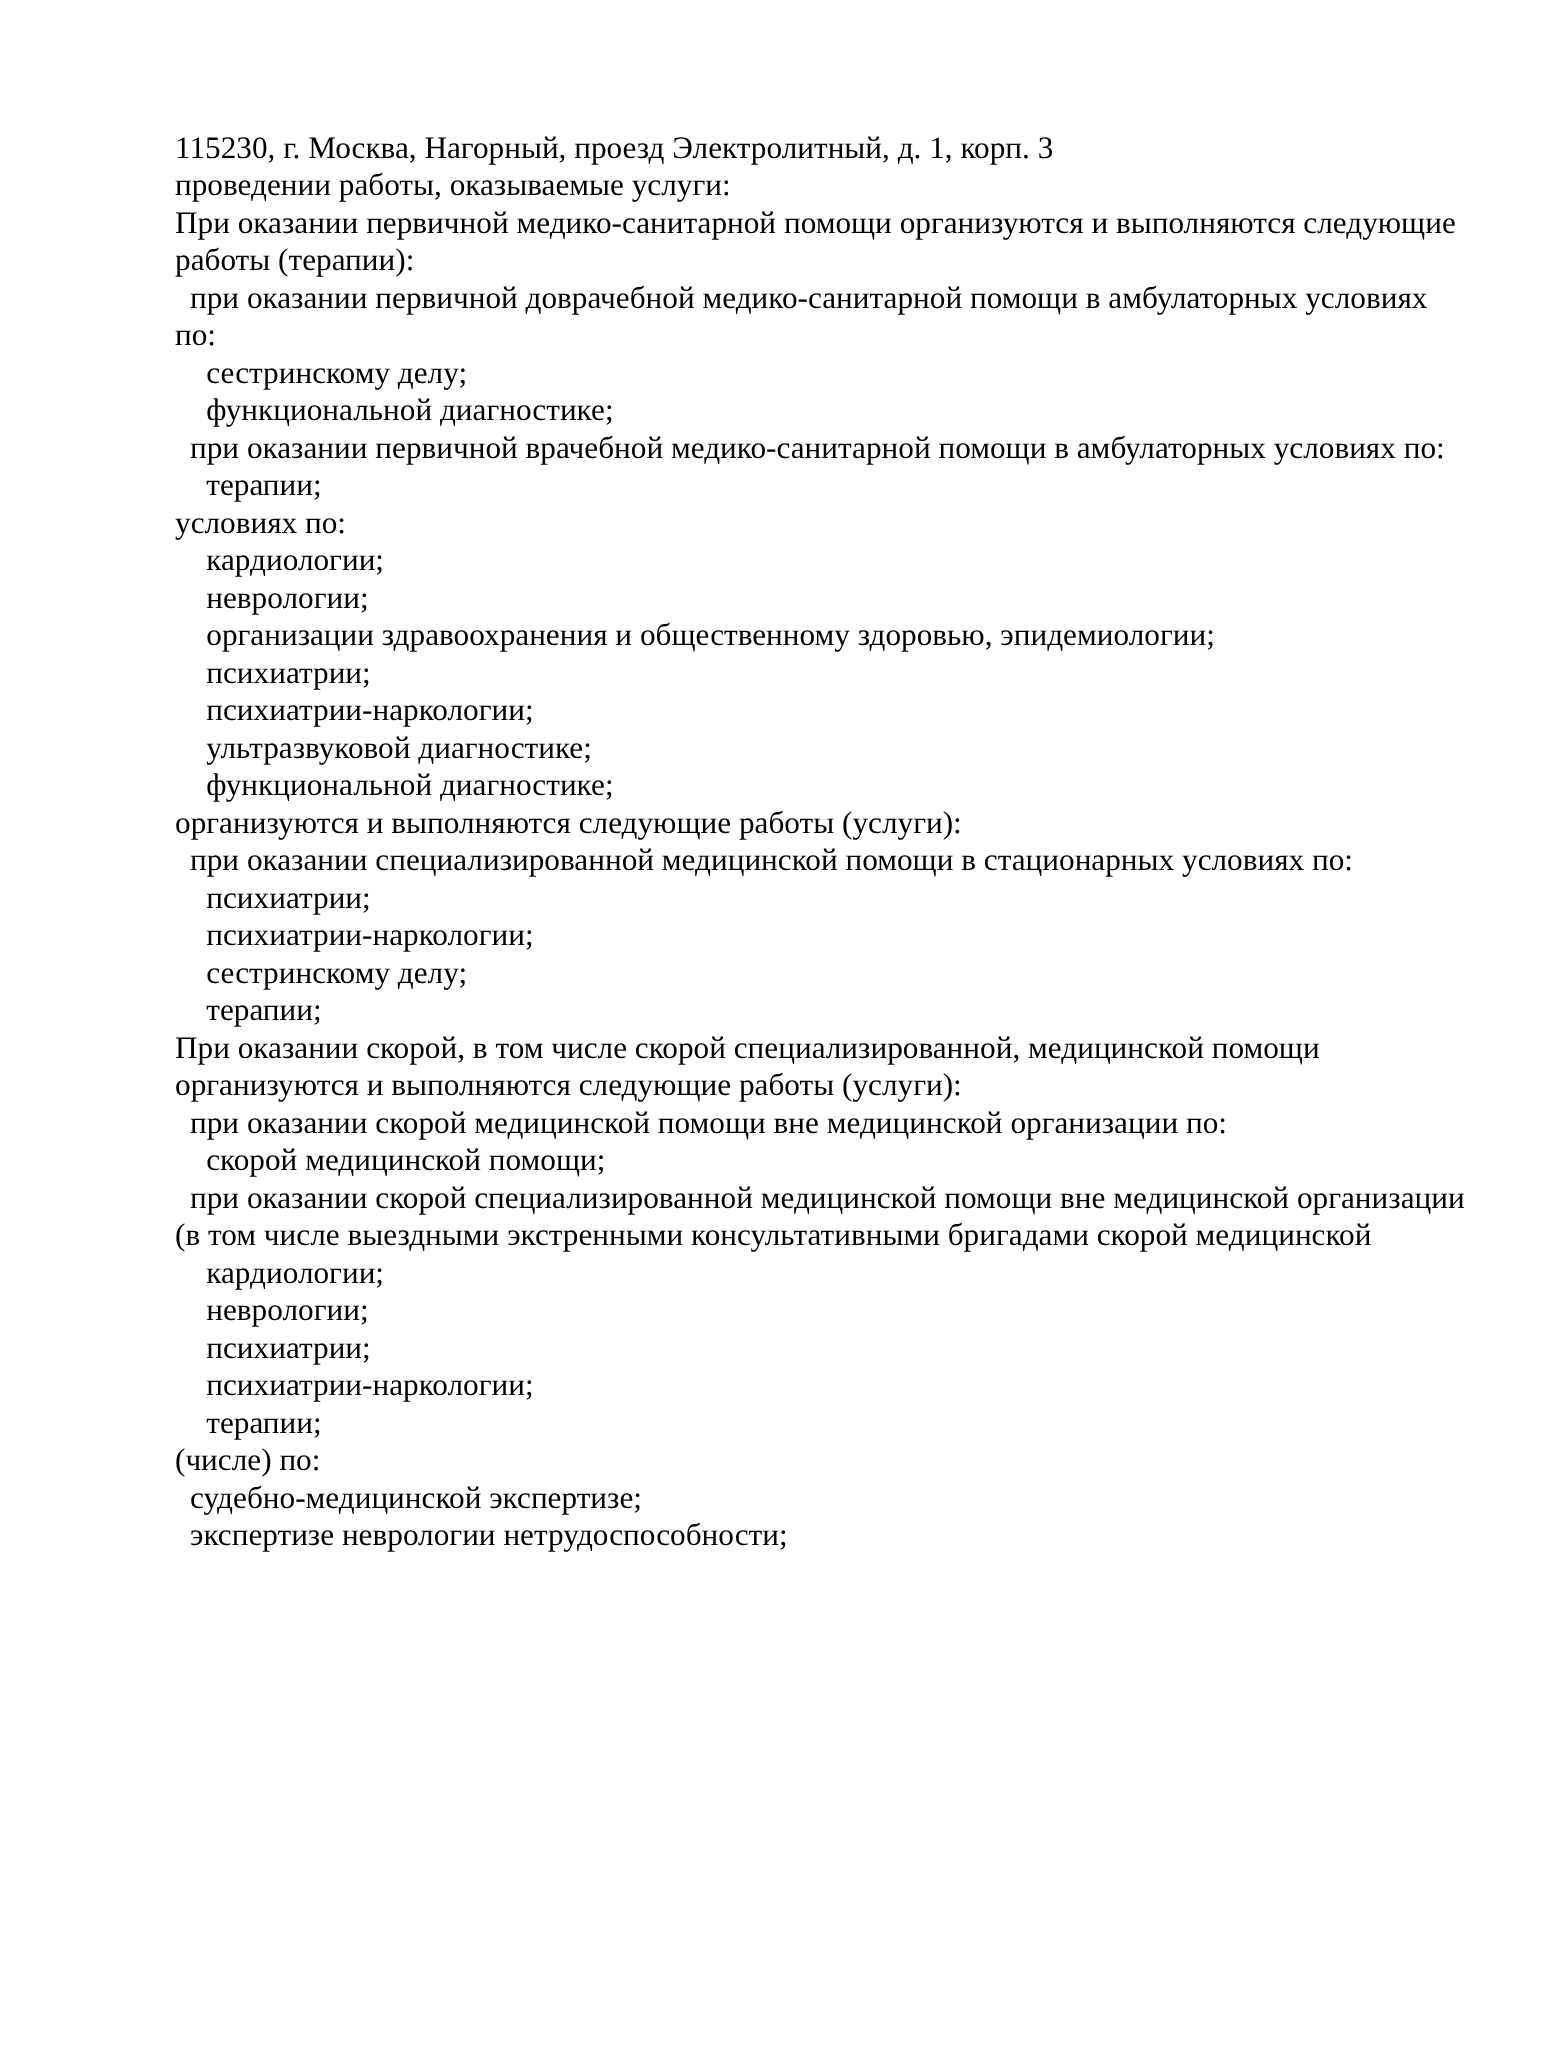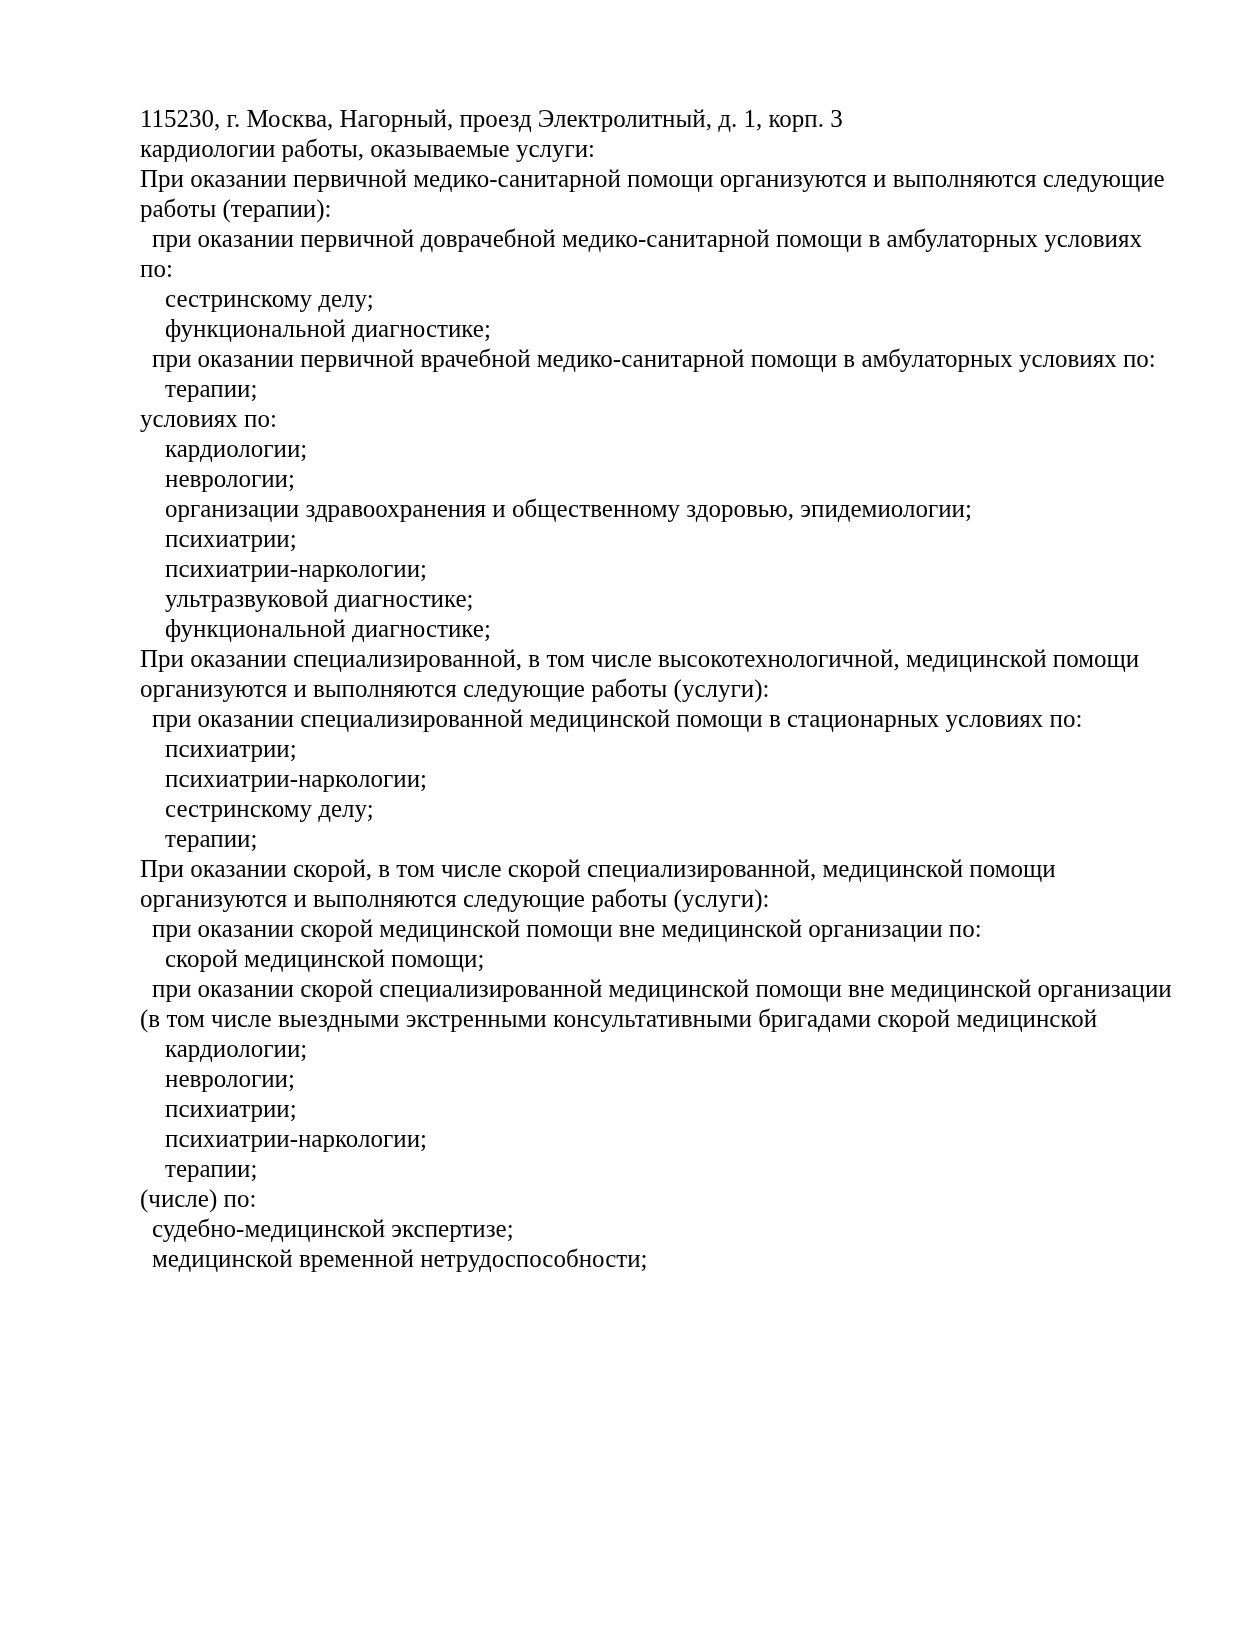--- a/index.html
+++ b/index.html
@@ -28,52 +28,51 @@
   .indent-0 { padding-left: 0; }
   .indent-1 { padding-left: 12px; }
   .indent-2 { padding-left: 25px; }
 </style>
 </head>
 <body>
 
 <div class="page">
   <div>
       <div class="line indent-0">115230, г. Москва, Нагорный, проезд Электролитный, д. 1, корп. 3</div>
-      <div class="line indent-0">кардиологии работы, оказываемые услуги:</div>
+      <div class="line indent-0">проведении работы, оказываемые услуги:</div>
       <div class="line indent-0">При оказании первичной медико-санитарной помощи организуются и выполняются следующие</div>
       <div class="line indent-0">работы (терапии):</div>
       <div class="line indent-1">при оказании первичной доврачебной медико-санитарной помощи в амбулаторных условиях</div>
       <div class="line indent-0">по:</div>
       <div class="line indent-2">сестринскому делу;</div>
       <div class="line indent-2">функциональной диагностике;</div>
       <div class="line indent-1">при оказании первичной врачебной медико-санитарной помощи в амбулаторных условиях по:</div>
       <div class="line indent-2">терапии;</div>
       <div class="line indent-0">условиях по:</div>
       <div class="line indent-2">кардиологии;</div>
       <div class="line indent-2">неврологии;</div>
       <div class="line indent-2">организации здравоохранения и общественному здоровью, эпидемиологии;</div>
       <div class="line indent-2">психиатрии;</div>
       <div class="line indent-2">психиатрии-наркологии;</div>
       <div class="line indent-2">ультразвуковой диагностике;</div>
       <div class="line indent-2">функциональной диагностике;</div>
-      <div class="line indent-0">При оказании специализированной, в том числе высокотехнологичной, медицинской помощи</div>
       <div class="line indent-0">организуются и выполняются следующие работы (услуги):</div>
       <div class="line indent-1">при оказании специализированной медицинской помощи в стационарных условиях по:</div>
       <div class="line indent-2">психиатрии;</div>
       <div class="line indent-2">психиатрии-наркологии;</div>
       <div class="line indent-2">сестринскому делу;</div>
       <div class="line indent-2">терапии;</div>
       <div class="line indent-0">При оказании скорой, в том числе скорой специализированной, медицинской помощи</div>
       <div class="line indent-0">организуются и выполняются следующие работы (услуги):</div>
       <div class="line indent-1">при оказании скорой медицинской помощи вне медицинской организации по:</div>
       <div class="line indent-2">скорой медицинской помощи;</div>
       <div class="line indent-1">при оказании скорой специализированной медицинской помощи вне медицинской организации</div>
       <div class="line indent-0">(в том числе выездными экстренными консультативными бригадами скорой медицинской</div>
       <div class="line indent-2">кардиологии;</div>
       <div class="line indent-2">неврологии;</div>
       <div class="line indent-2">психиатрии;</div>
       <div class="line indent-2">психиатрии-наркологии;</div>
       <div class="line indent-2">терапии;</div>
       <div class="line indent-0">(числе) по:</div>
       <div class="line indent-1">судебно-медицинской экспертизе;</div>
-      <div class="line indent-1">медицинской временной нетрудоспособности;</div>
+      <div class="line indent-1">экспертизе неврологии нетрудоспособности;</div>
     </div>
 </div>
 
 </body></html>

